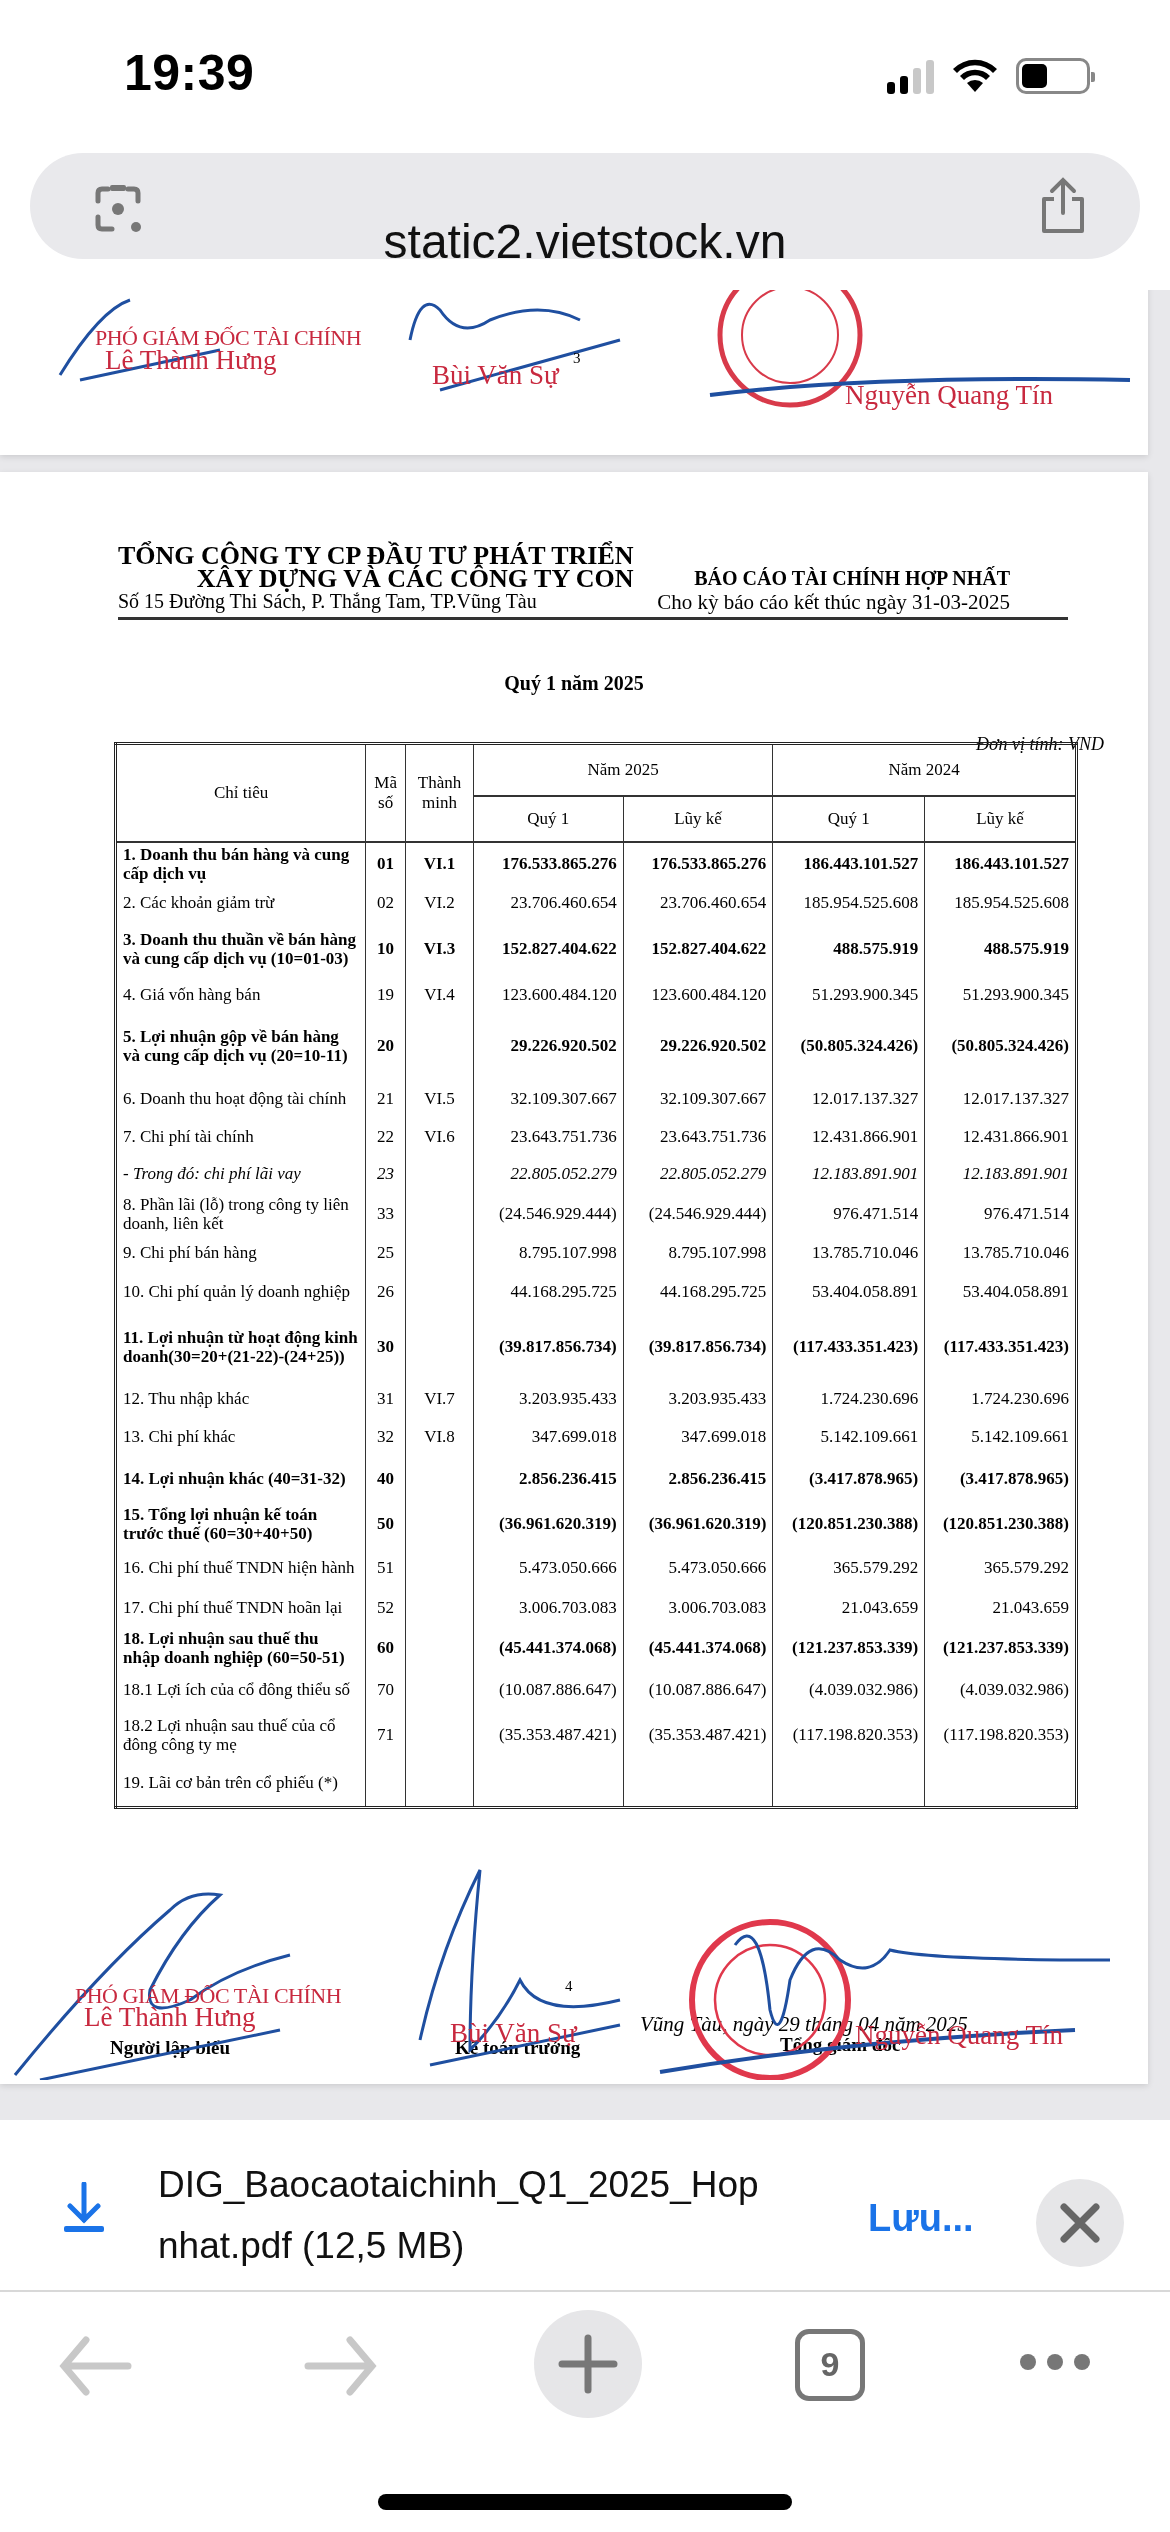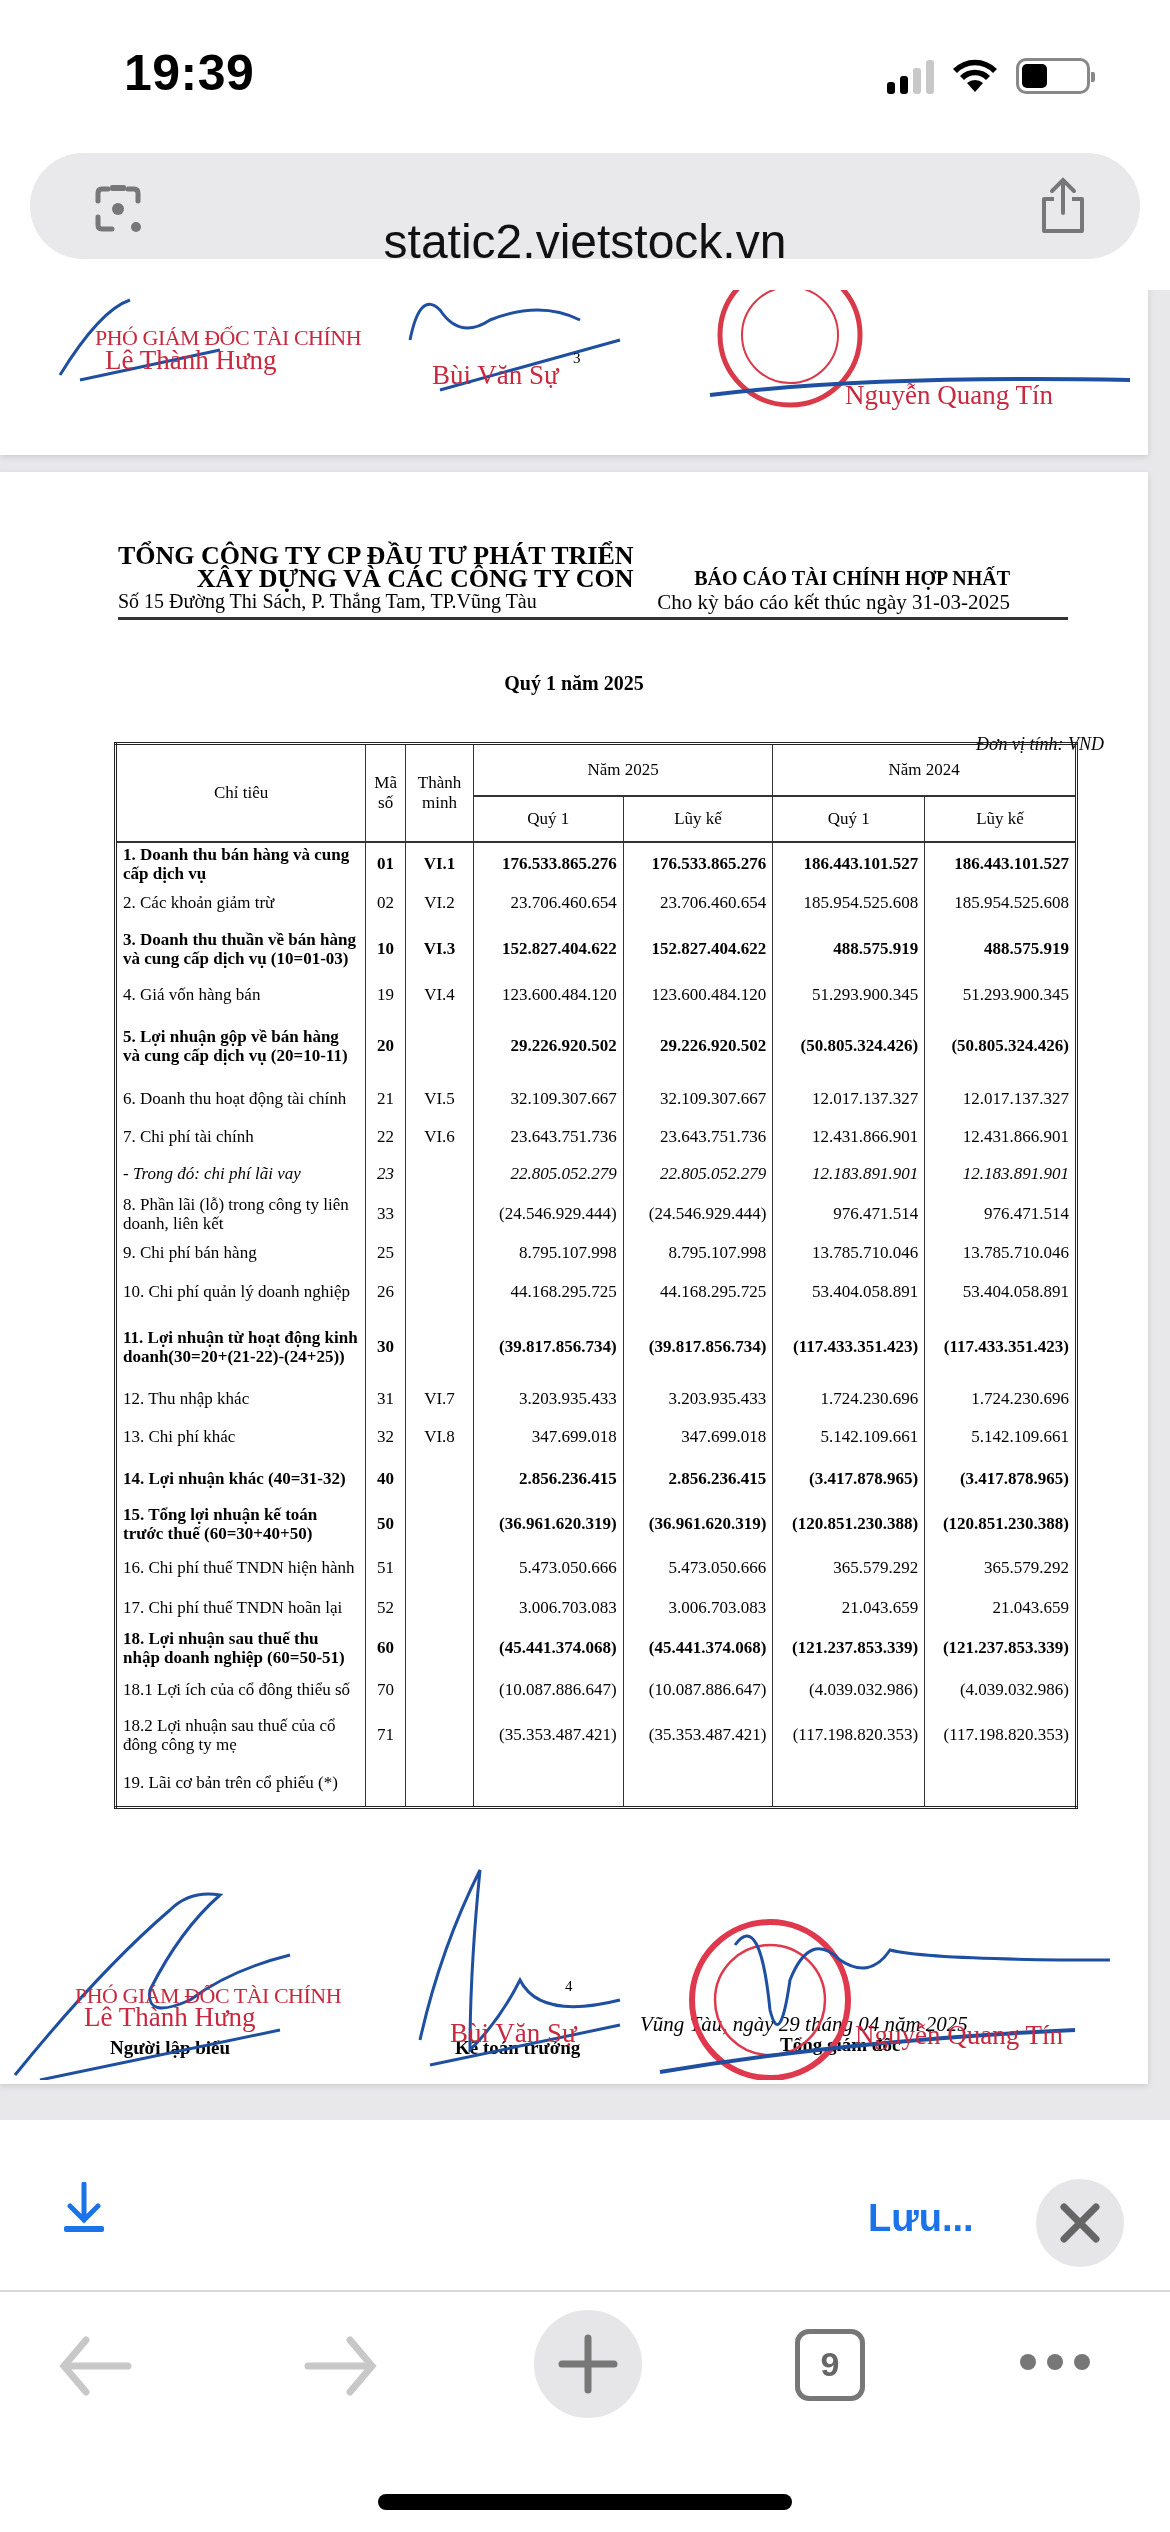--- a/index.html
+++ b/index.html
@@ -384,20 +384,24 @@
   <div class="page-num" style="left:565px;top:1688px">4</div>
   <div class="sig-name" style="left:450px;top:1728px">Bùi Văn Sự</div>
   <div class="sig-name" style="left:855px;top:1730px">Nguyễn Quang Tín</div>
 </div>
 
 <div class="dl-bar">
   <svg class="dl-icon" viewBox="0 0 44 52">
     <path d="M22 2 V38 M8 24 L22 38 L36 24" stroke="#1a73e8" stroke-width="5" fill="none" stroke-linecap="round"></path>
     <rect x="2" y="44" width="40" height="6" rx="2" fill="#1a73e8"></rect>
   </svg>
+  <div class="dl-name">
+    <div>DIG_Baocaotaichinh_Q1_2025_Hop</div>
+    <div>nhat.pdf (12,5 MB)</div>
+  </div>
   <div class="dl-save">Lưu...</div>
   <div class="dl-close">
     <svg width="88" height="88" viewBox="0 0 88 88">
       <path d="M28 28 L60 60 M60 28 L28 60" stroke="#666" stroke-width="7" stroke-linecap="round"></path>
     </svg>
   </div>
 </div>
 
 <div class="toolbar">
   <svg class="tb-btn" style="left:58px;top:40px" width="74" height="64" viewBox="0 0 74 64">

